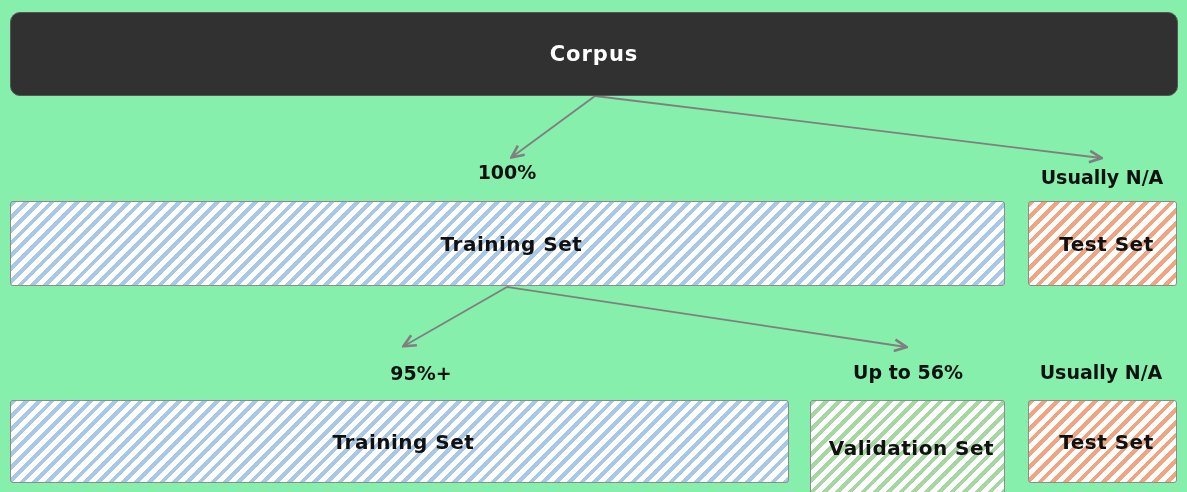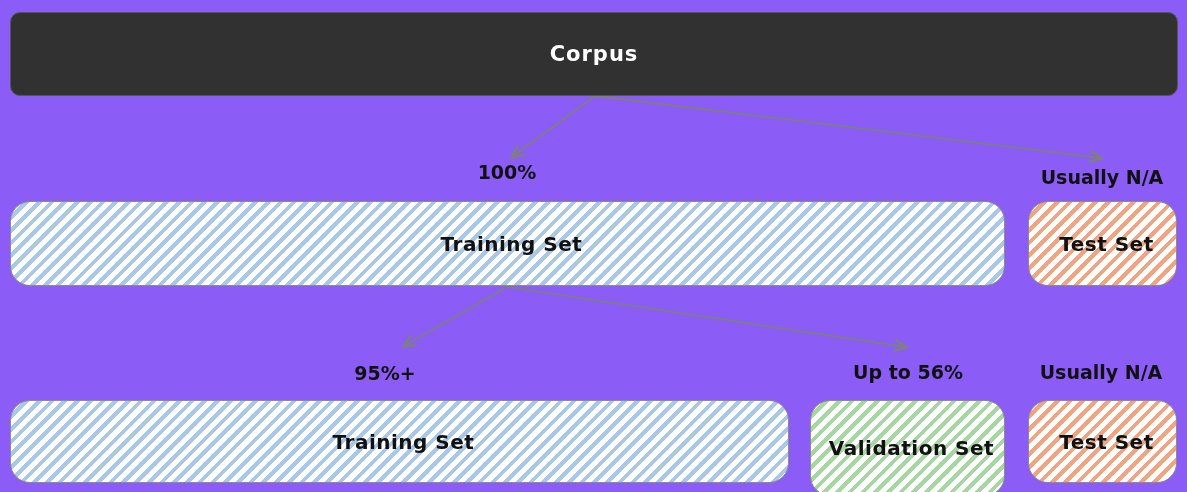--- a/index.html
+++ b/index.html
@@ -3,21 +3,21 @@
 <meta charset="utf-8">
 <style>
   * { margin: 0; padding: 0; box-sizing: border-box; }
   html, body { background: #ffffff; }
   body { font-family: "DejaVu Sans", "Liberation Sans", sans-serif; }
 
   .canvas {
     position: relative;
     width: 1187px;
     height: 492px;
-    background: #8b5cf6;
+    background: #86efac;
     overflow: hidden;
     text-decoration: underline;
   }
 
   .arrow-layer {
     position: absolute;
     inset: 0;
     width: 1187px;
     height: 492px;
     pointer-events: none;
@@ -38,21 +38,21 @@
     background: var(--root-bg, #313131);
     border: 1px solid #565656;
     border-radius: 10px;
     color: #ffffff;
     font-size: 21px;
     letter-spacing: 1px;
   }
 
   .set-box {
     border: 1.5px solid var(--border-c, #8c8c8c);
-    border-radius: 20px;
+    border-radius: 3px;
     font-size: 20px;
     letter-spacing: 0.5px;
     padding-left: 8px;
   }
 
   .hatch-blue {
     background: repeating-linear-gradient(135deg,
       var(--train-c, #a9c7e7) 0, var(--train-c, #a9c7e7) 4px,
       #ffffff 4px, #ffffff 9px);
   }
@@ -76,21 +76,21 @@
   .share-label {
     position: absolute;
     transform: translate(-50%, -50%);
     font-weight: bold;
     font-size: 19px;
     color: #111111;
     white-space: nowrap;
   }
   .lbl-100      { left: 507px;  top: 172px; }
   .lbl-na-1     { left: 1102px; top: 177px; }
-  .lbl-95       { left: 385px;  top: 373px; }
+  .lbl-95       { left: 421px;  top: 373px; }
   .lbl-5        { left: 908px;  top: 372px; }
   .lbl-na-2     { left: 1101px; top: 372px; }
 </style>
 </head>
 <body>
 
 <div class="canvas">
 
   <svg class="arrow-layer" viewBox="0 0 1187 492" xmlns="http://www.w3.org/2000/svg">
     <defs>

